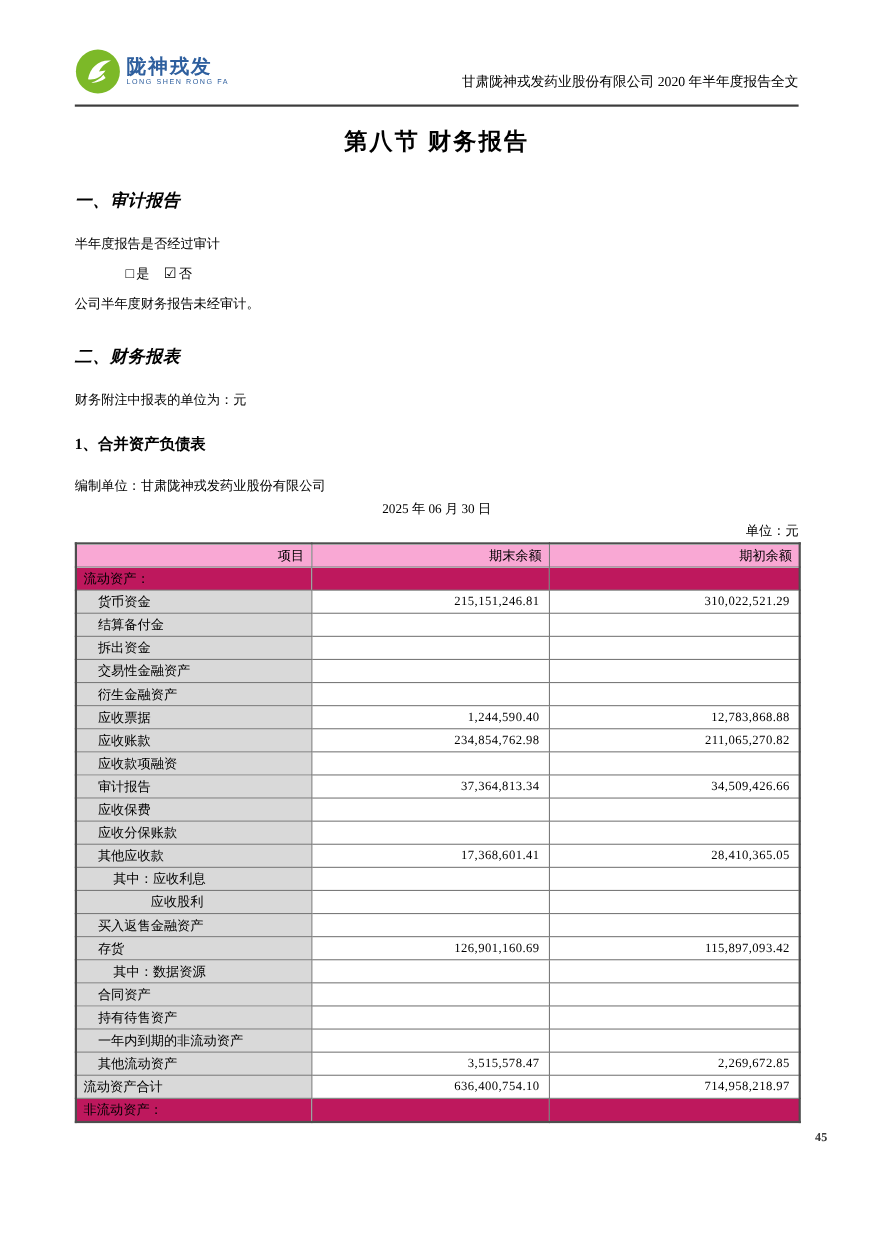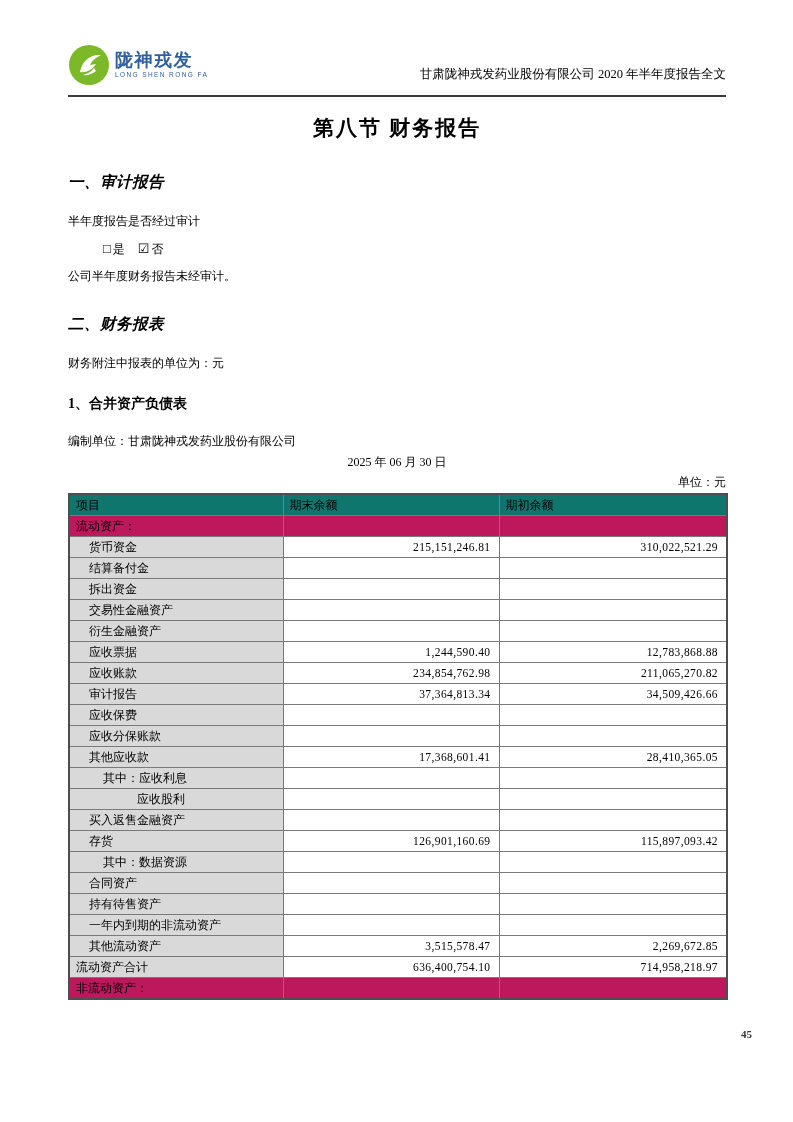--- a/index.html
+++ b/index.html
@@ -19,34 +19,34 @@
            font-family:"Liberation Sans","DejaVu Sans",sans-serif;}
   .logo-en{font-size:6.5px;color:#2e5f9e;letter-spacing:1.4px;margin-top:2px;
            font-family:"Liberation Sans","DejaVu Sans",sans-serif;}
   .doc-title{font-size:12.5px;padding-bottom:3px;}
   
   .title{text-align:center;font-size:21px;font-weight:bold;letter-spacing:2px;margin:17px 0 0;}
   .h2{font-size:15.5px;font-weight:bold;margin:30px 0 0;letter-spacing:0.5px;font-style:italic;}
   .h3{font-size:14px;font-weight:bold;margin:23px 0 0;}
   .para{font-size:12px;margin:21px 0 0;line-height:1.3;}
   .para.tight{margin-top:11px;}
-  .chk{font-size:12px;margin:11px 1px 0;padding-left:34px;}
+  .chk{font-size:12px;margin:11px 12px 0;padding-left:34px;}
   .chk .box{font-size:13px;margin-right:2px;}
   .chk .opt{margin-right:10px;}
   .date-line{text-align:center;font-size:12px;margin:5px 0 0;}
   .unit-line{text-align:right;font-size:12px;margin:3px 0 1px;}
   
   table.bs{border-collapse:collapse;table-layout:fixed;width:658px;margin-top:2px;
            border:2px solid #4e4e4e;}
   table.bs th,table.bs td{
     border:1px solid #7a7a7a;height:20px;padding:0 6px;
     font-size:11.5px;font-weight:normal;line-height:1.1;
     overflow:hidden;white-space:nowrap;vertical-align:middle;
   }
-  table.bs thead th{background:#0f766e;text-align:left;font-size:12px;}
+  table.bs thead th{background:#f9a8d4;text-align:right;font-size:12px;}
   table.bs td.label{background:#d9d9d9;text-align:left;font-size:12px;}
   table.bs td.num{text-align:right;background:#fff;letter-spacing:0.4px;padding-right:8px;}
   table.bs tr.section td{background:#be185d;}
   .ind0{padding-left:6px !important;}
   .ind1{padding-left:19px !important;}
   .ind2{padding-left:33px !important;}
   .ind3{padding-left:67px !important;}
   
   .page-num{position:absolute;right:41px;bottom:82px;font-size:11px;color:#3a3a3a;font-weight:bold;}
 </style>
@@ -135,20 +135,25 @@
           <td class="label ind1">应收票据</td>
           <td class="num">1,244,590.40</td>
           <td class="num">12,783,868.88</td>
         </tr>
         <tr>
           <td class="label ind1">应收账款</td>
           <td class="num">234,854,762.98</td>
           <td class="num">211,065,270.82</td>
         </tr>
         <tr>
+          <td class="label ind1">应收款项融资</td>
+          <td class="num"></td>
+          <td class="num"></td>
+        </tr>
+        <tr>
           <td class="label ind1">审计报告</td>
           <td class="num">37,364,813.34</td>
           <td class="num">34,509,426.66</td>
         </tr>
         <tr>
           <td class="label ind1">应收保费</td>
           <td class="num"></td>
           <td class="num"></td>
         </tr>
         <tr>

